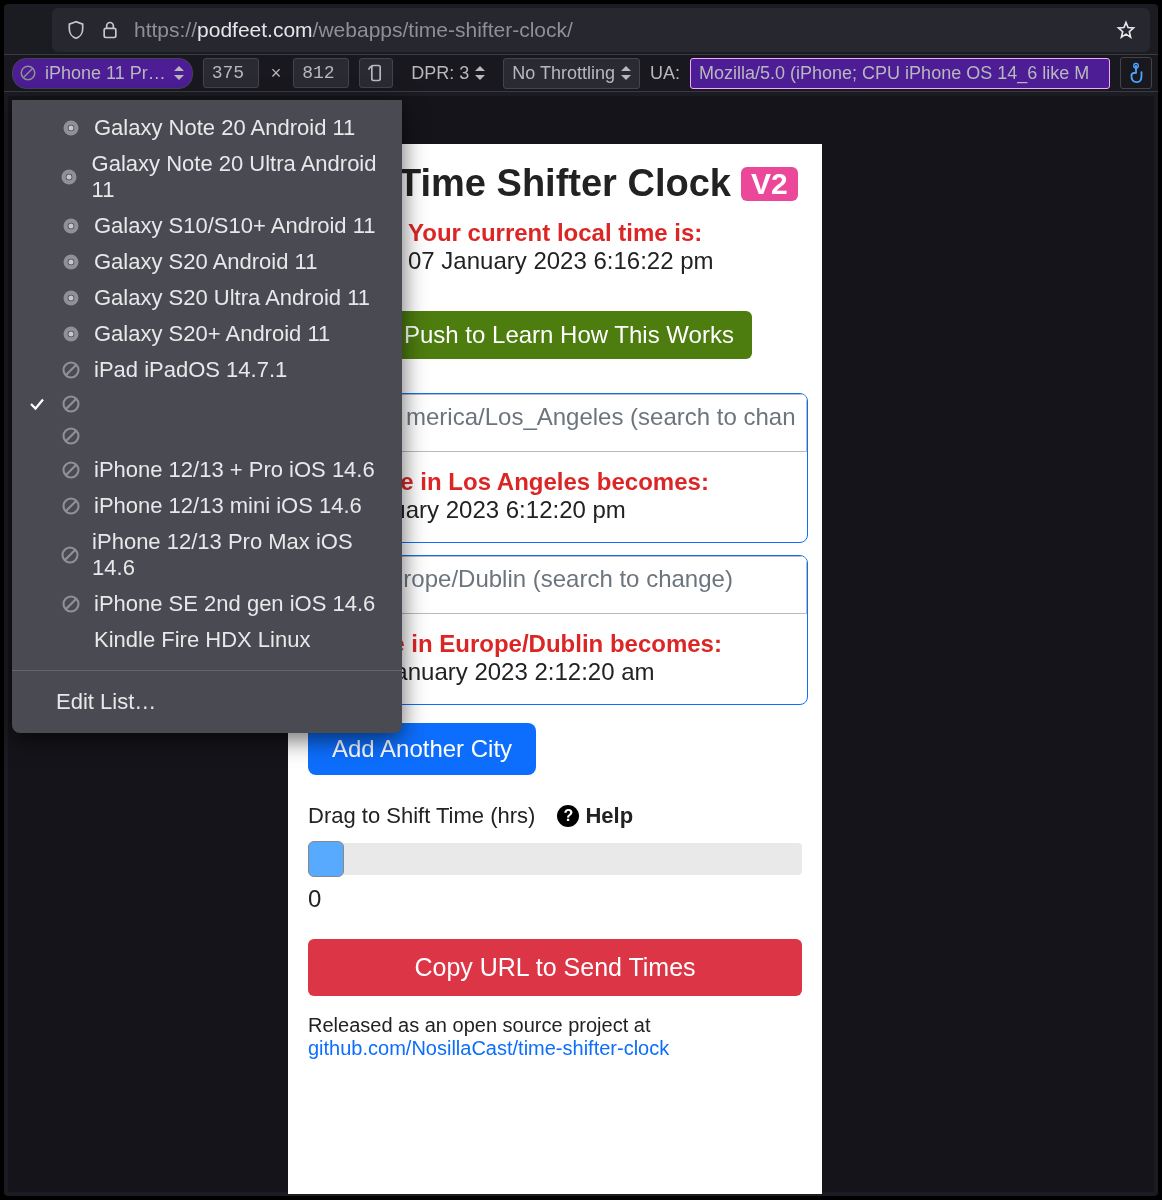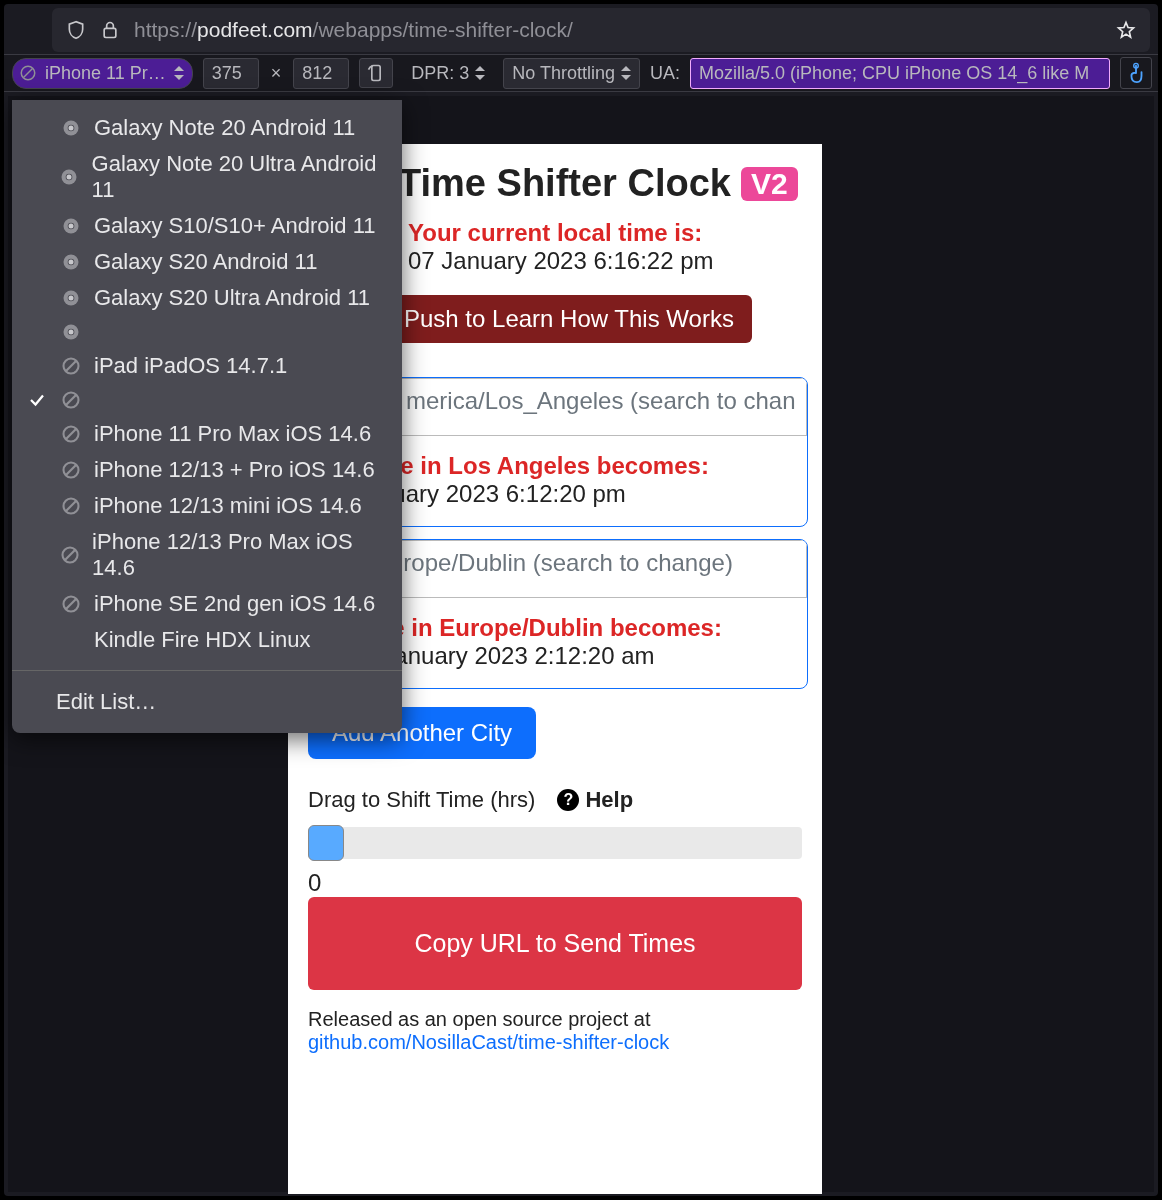--- a/index.html
+++ b/index.html
@@ -72,21 +72,21 @@
     display:inline-block;
     position:relative;
   }
   .caret-ud::before, .caret-ud::after {
     content:''; position:absolute; left:0;
     border-left:5px solid transparent;
     border-right:5px solid transparent;
   }
   .caret-ud::before { top:0; border-bottom:5px solid #b8b8bd; }
   .caret-ud::after  { bottom:0; border-top:5px solid #b8b8bd; }
-  .dim-box { width:56px; text-align:center; }
+  .dim-box { width:56px; text-align:center;font-family:Liberation Mono, monospace; }
   .times { color:#b8b8bd; padding: 0 2px;}
   .dpr { border:none; background:transparent;}
   .throttle {}
   .ua-label { color:#b8b8bd; }
   .ua-input {
     flex:1;
     border:1px solid #f0abfc;
     background:#4c1d95;
     padding:4px 8px;
     border-radius:3px;
@@ -130,28 +130,29 @@
     color:#fff;
     font-size:30px;
     font-weight:700;
     border-radius:6px;
     padding: 0 10px;
   }
   .red { color:#dc2626; font-size:24px; font-weight:600; }
   .blk { color:#222; font-size:24px; font-weight:500; }
   .local-block { margin: 14px 0 20px 100px; }
   .blue-btn {
-    background:#7f1d1d;
+    background:#4d7c0f;
     color:#fff;
     font-size:24px;
     font-weight:500;
     border:none;
     border-radius:6px;
     padding: 10px 18px;
     margin-left: 78px;
+    margin-top: 16px;
   }
   .card {
     border: 1px solid #0d6efd;
     border-radius: 8px;
     margin: 34px 0 0 10px;
     width: 490px;
     overflow:hidden;
   }
   .card-input {
     border:1px solid #bbb;
@@ -199,21 +200,22 @@
   }
   .slider-val { font-size:24px; margin-top:10px; }
   .copy-btn {
     background:#dc3545;
     color:#fff;
     font-size:25px;
     font-weight:500;
     border:none;
     border-radius:6px;
     width:100%;
-    padding:32px;
+    padding:14px;
+    margin-top:26px;
   }
   .released { margin-top:18px; font-size:20px; color:#222;}
   .released a { color:#0d6efd; text-decoration:none;}
   
   .dropdown {
     position:absolute;
     top: 4px; left: 4px;
     width: 390px;
     background: #4a4a52;
     border-radius: 0 0 8px 8px;
@@ -410,20 +412,21 @@
         </div>
         <div class="dd-item">
           <span class="dd-check"></span>
           <span class="dd-icon">
             <svg viewBox="0 0 24 24" width="20" height="20">
               <circle cx="12" cy="12" r="9" fill="#909096"></circle>
               <circle cx="12" cy="12" r="4" fill="#4a4a52"></circle>
               <circle cx="12" cy="12" r="3" fill="#c8c8cc"></circle>
             </svg>
           </span>
+          <span>Galaxy S20+ Android 11</span>
         </div>
         <div class="dd-item">
           <span class="dd-check"></span>
           <span class="dd-icon">
             <svg viewBox="0 0 24 24" width="20" height="20">
               <circle cx="12" cy="12" r="9" fill="none" stroke="#909096" stroke-width="2.5"></circle>
               <line x1="6" y1="18" x2="18" y2="6" stroke="#909096" stroke-width="2.5"></line>
             </svg>
           </span>
           <span>iPad iPadOS 14.7.1</span>
@@ -442,21 +445,20 @@
           </span>
         </div>
         <div class="dd-item">
           <span class="dd-check"></span>
           <span class="dd-icon">
             <svg viewBox="0 0 24 24" width="20" height="20">
               <circle cx="12" cy="12" r="9" fill="none" stroke="#909096" stroke-width="2.5"></circle>
               <line x1="6" y1="18" x2="18" y2="6" stroke="#909096" stroke-width="2.5"></line>
             </svg>
           </span>
-          <span>iPhone 11 Pro Max iOS 14.6</span>
         </div>
         <div class="dd-item">
           <span class="dd-check"></span>
           <span class="dd-icon">
             <svg viewBox="0 0 24 24" width="20" height="20">
               <circle cx="12" cy="12" r="9" fill="none" stroke="#909096" stroke-width="2.5"></circle>
               <line x1="6" y1="18" x2="18" y2="6" stroke="#909096" stroke-width="2.5"></line>
             </svg>
           </span>
           <span>iPhone 12/13 + Pro iOS 14.6</span>

